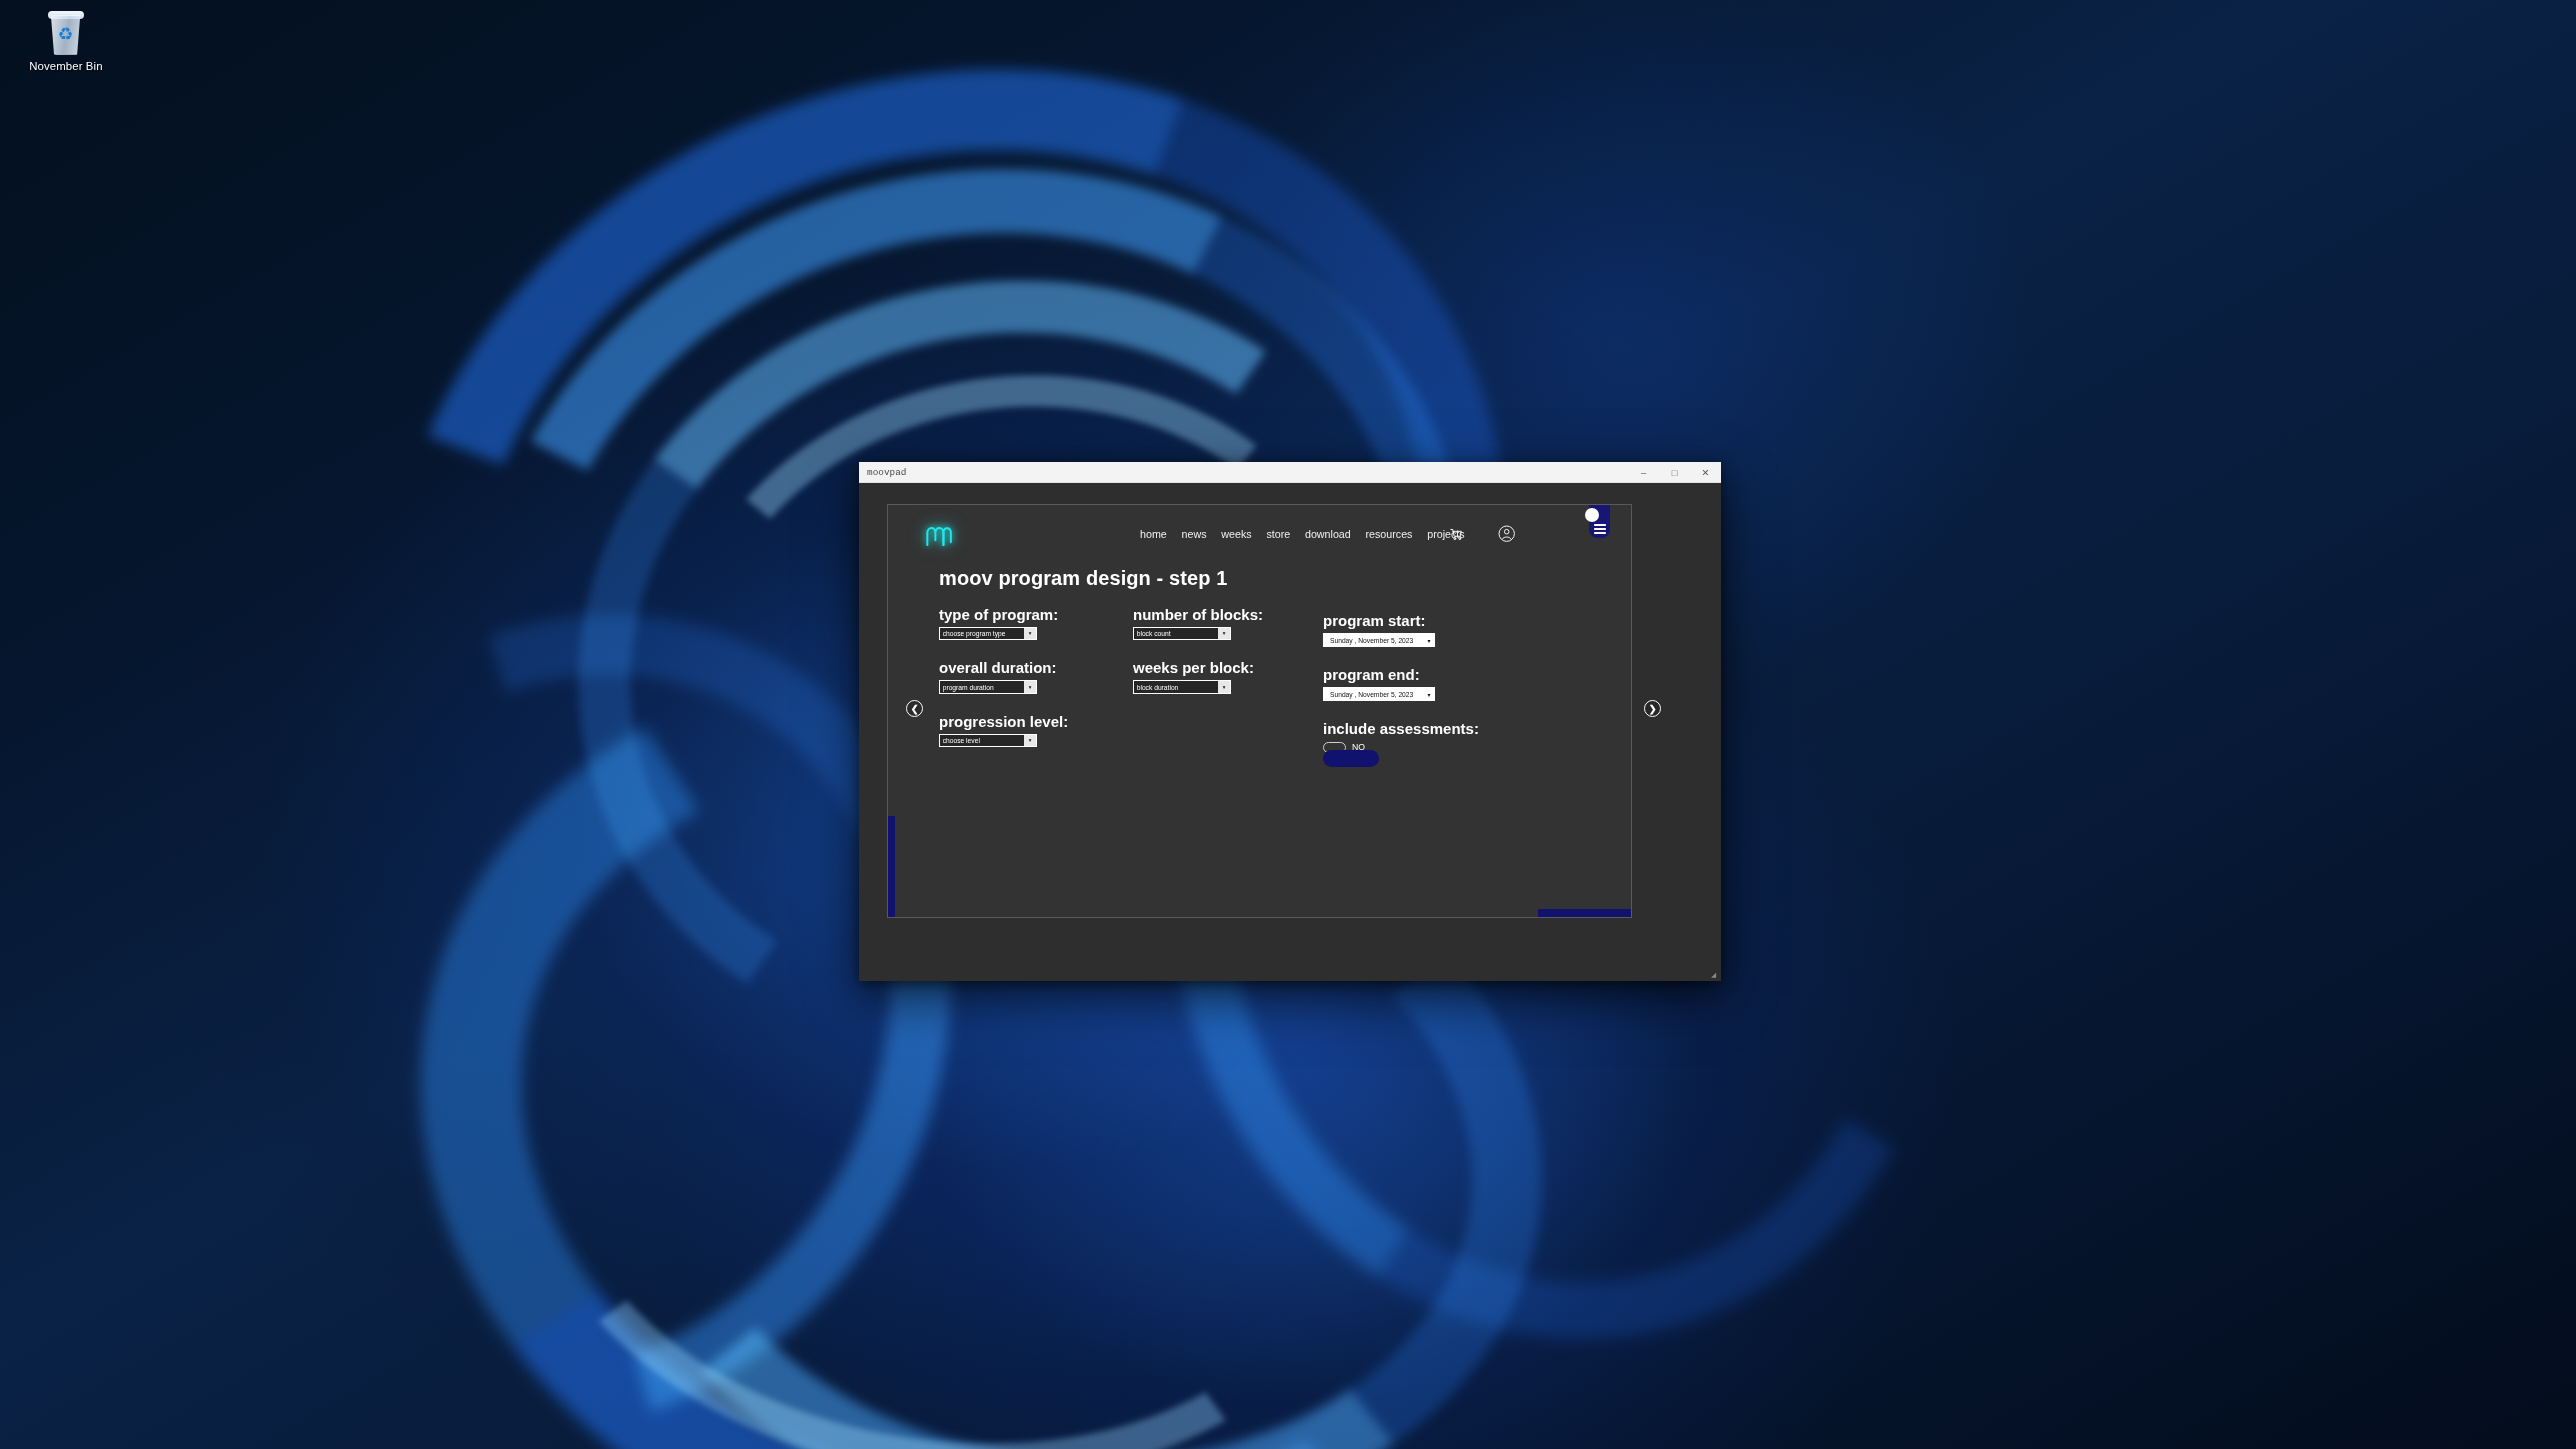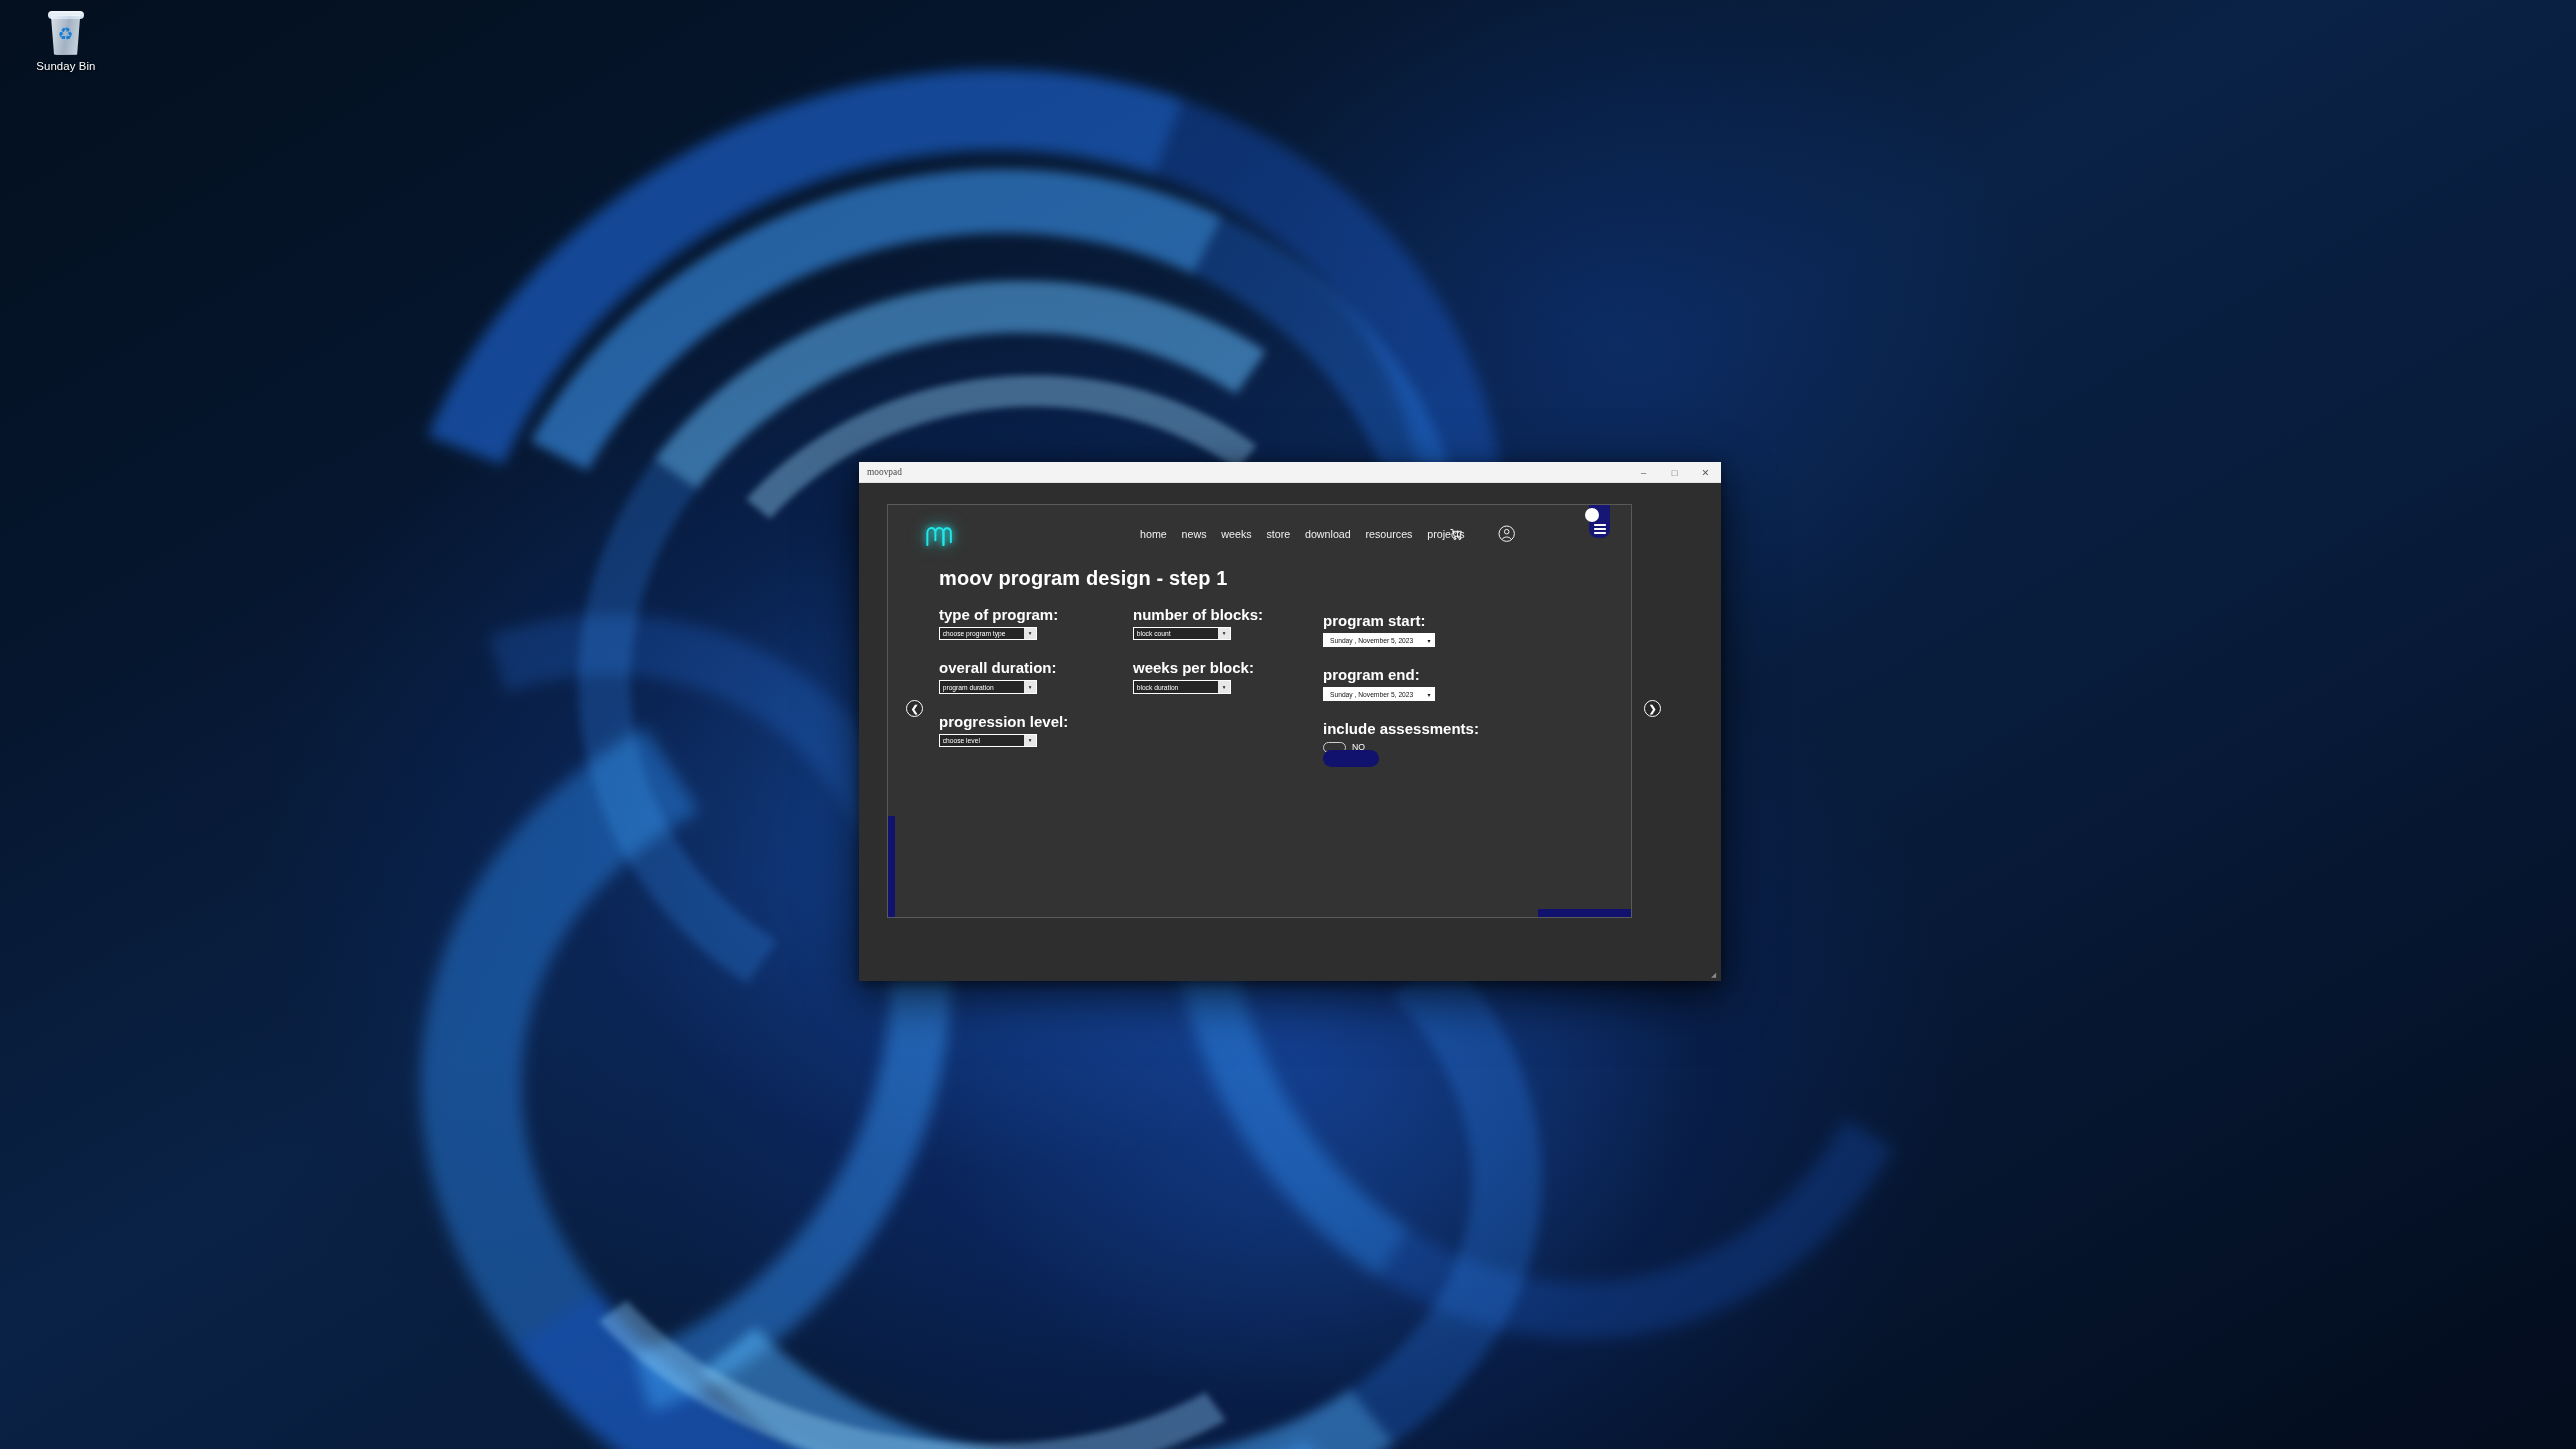--- a/index.html
+++ b/index.html
@@ -97,21 +97,21 @@
     background: #f3f3f3;
     display: flex;
     align-items: center;
     justify-content: space-between;
     border-bottom: 0.7px solid #e2e2e2;
   }
   #title-bar .win-title {
     font-size: 9.4px;
     color: #4a4a4a;
     padding-left: 8px;
-    font-family: Liberation Serif, serif;
+    font-family: Liberation Mono, monospace;
   }
   .win-controls { display: flex; height: 21px; }
   .win-btn {
     width: 31px; height: 21px;
     display: flex; align-items: center; justify-content: center;
     font-size: 9.4px; color: #5a5a5a;
     cursor: default;
   }
 
   #win-body {
@@ -332,21 +332,21 @@
   <div class="ribbon r7"></div>
   <div class="ribbon r8"></div>
   <div class="ribbon r9"></div>
 
   <div id="recycle-bin">
     <div class="bin-glyph">
       <div class="bin-lid"></div>
       <div class="bin-body"></div>
       <div class="bin-arrows">♻</div>
     </div>
-    <div class="bin-label">Sunday Bin</div>
+    <div class="bin-label">November Bin</div>
   </div>
 
   <div id="app-window">
 
     <div id="title-bar">
       <span class="win-title">moovpad</span>
       <div class="win-controls">
         <div class="win-btn">–</div>
         <div class="win-btn">□</div>
         <div class="win-btn close">✕</div>

